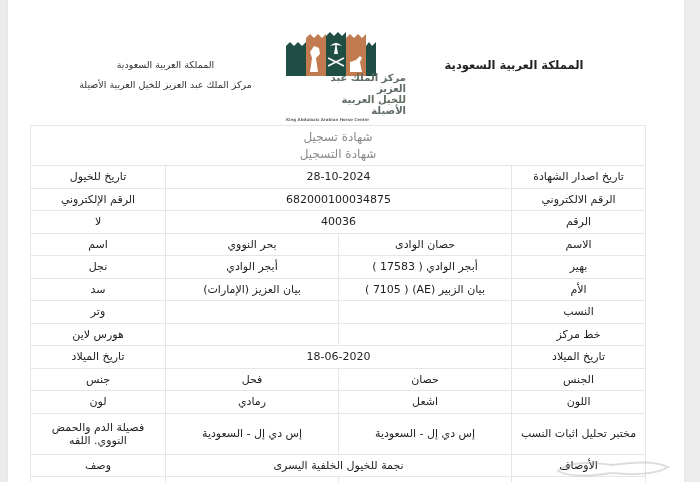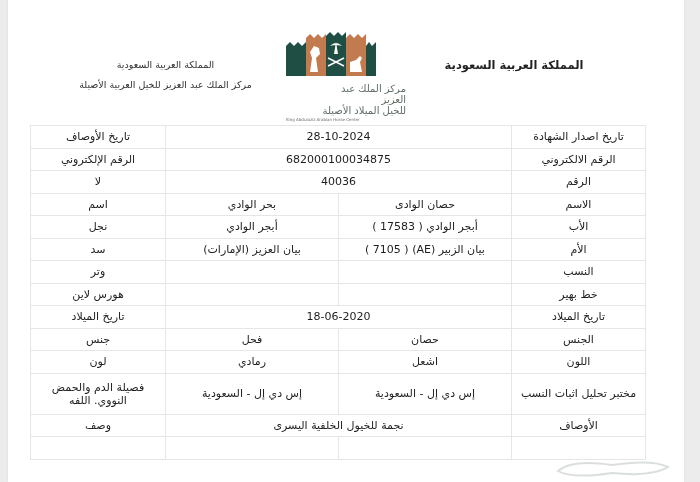--- a/index.html
+++ b/index.html
@@ -13,21 +13,21 @@
     .header { position: absolute; left: 0; top: 0; width: 676px; height: 122px; }
     .hdr-right {
       position: absolute; right: 50px; top: 55px; width: 240px; text-align: center; direction: rtl;
       font-size: 11.5px; line-height: 20px; color: #222; font-weight: bold;
     }
     .hdr-left {
       position: absolute; left: 50px; top: 55px; width: 215px; text-align: center; direction: rtl;
       font-size: 9.5px; line-height: 20px; color: #333;
     }
     .logo { position: absolute; left: 278px; top: 32px; width: 120px; height: 86px; }
-    .logo-text { position: absolute; left: 0; top: 51px; width: 120px; text-align: left; direction: rtl; }
+    .logo-text { position: absolute; left: 0; top: 40px; width: 120px; text-align: left; direction: rtl; font-weight: bold; }
     .logo-ar1, .logo-ar2 { display: block; font-size: 10px; line-height: 11px; color: #5f6d63; text-align: right; width: 86px; }
     .logo-en { display: block; font-size: 4px; color: #6b6b6b; direction: ltr; text-align: left; margin-top: 1px; }
 
     table.cert {
       position: absolute; left: 30px; top: 125px; width: 615px;
       border-collapse: collapse; direction: rtl; table-layout: fixed;
       font-size: 11px;
     }
     table.cert td {
       border: 1px solid #e6e6e6; text-align: center; vertical-align: middle;
@@ -65,81 +65,87 @@
 
         <path d="M24 40 L26 26 L24 20 L28 14 L33 16 L34 22 L30 26 L32 40 Z" fill="#ffffff"></path>
 
         <path d="M50 10 L52 22 L48 22 Z M44 14 Q50 8 56 14 Q50 12 44 14 Z" fill="#ffffff"></path>
         <path d="M42 34 L58 26 M42 26 L58 34" stroke="#ffffff" stroke-width="1.5"></path>
 
         <path d="M64 40 L64 30 L70 28 L74 24 L76 26 L74 30 L76 40 Z" fill="#ffffff"></path>
       </svg>
       <div class="logo-text">
         <span class="logo-ar1">مركز الملك عبد العزيز</span>
-        <span class="logo-ar2">للخيل الميلاد الأصيلة</span>
+        <span class="logo-ar2">للخيل العربية الأصيلة</span>
         <span class="logo-en">King Abdulaziz Arabian Horse Center</span>
       </div>
     </div>
 
     <div class="hdr-left">
       <div>المملكة العربية السعودية</div>
       <div>مركز الملك عبد العزيز للخيل العربية الأصيلة</div>
     </div>
   </div>
 </div>
 
 <table class="cert">
   <colgroup>
     <col class="c-label">
       <col class="c-v1">
       <col class="c-v2">
       <col class="c-l2">
   </colgroup>
   <tbody>
+      <tr class="title-row">
+    <td colspan="4">
+      <div>شهادة تسجيل</div>
+      <div>شهادة التسجيل</div>
+    </td>
+  </tr>
   <tr>
     <td>تاريخ اصدار الشهادة</td>
     <td colspan="2">28-10-2024</td>
-    <td>تاريخ الأوصاف</td>
+    <td>تاريخ للخيول</td>
   </tr>
   <tr>
     <td>الرقم الالكتروني</td>
     <td colspan="2">682000100034875</td>
     <td>الرقم الإلكتروني</td>
   </tr>
   <tr>
     <td>الرقم</td>
     <td colspan="2">40036</td>
     <td>لا</td>
   </tr>
   <tr>
     <td>الاسم</td>
     <td>حصان الوادى</td>
-    <td>بحر الوادي</td>
+    <td>بحر النووي</td>
     <td>اسم</td>
   </tr>
   <tr>
-    <td>الأب</td>
+    <td>بهير</td>
     <td>أبجر الوادي ( 17583 )</td>
     <td>أبجر الوادي</td>
     <td>نجل</td>
   </tr>
   <tr>
     <td>الأم</td>
     <td>بيان الزبير (AE) ( 7105 )</td>
     <td>بيان العزيز (الإمارات)</td>
     <td>سد</td>
   </tr>
   <tr>
     <td>النسب</td>
     <td></td>
     <td></td>
     <td>وتر</td>
   </tr>
   <tr>
-    <td>خط بهير</td>
+    <td>خط مركز</td>
     <td></td>
     <td></td>
     <td>هورس لاين</td>
   </tr>
   <tr>
     <td>تاريخ الميلاد</td>
     <td colspan="2">18-06-2020</td>
     <td>تاريخ الميلاد</td>
   </tr>
   <tr>

